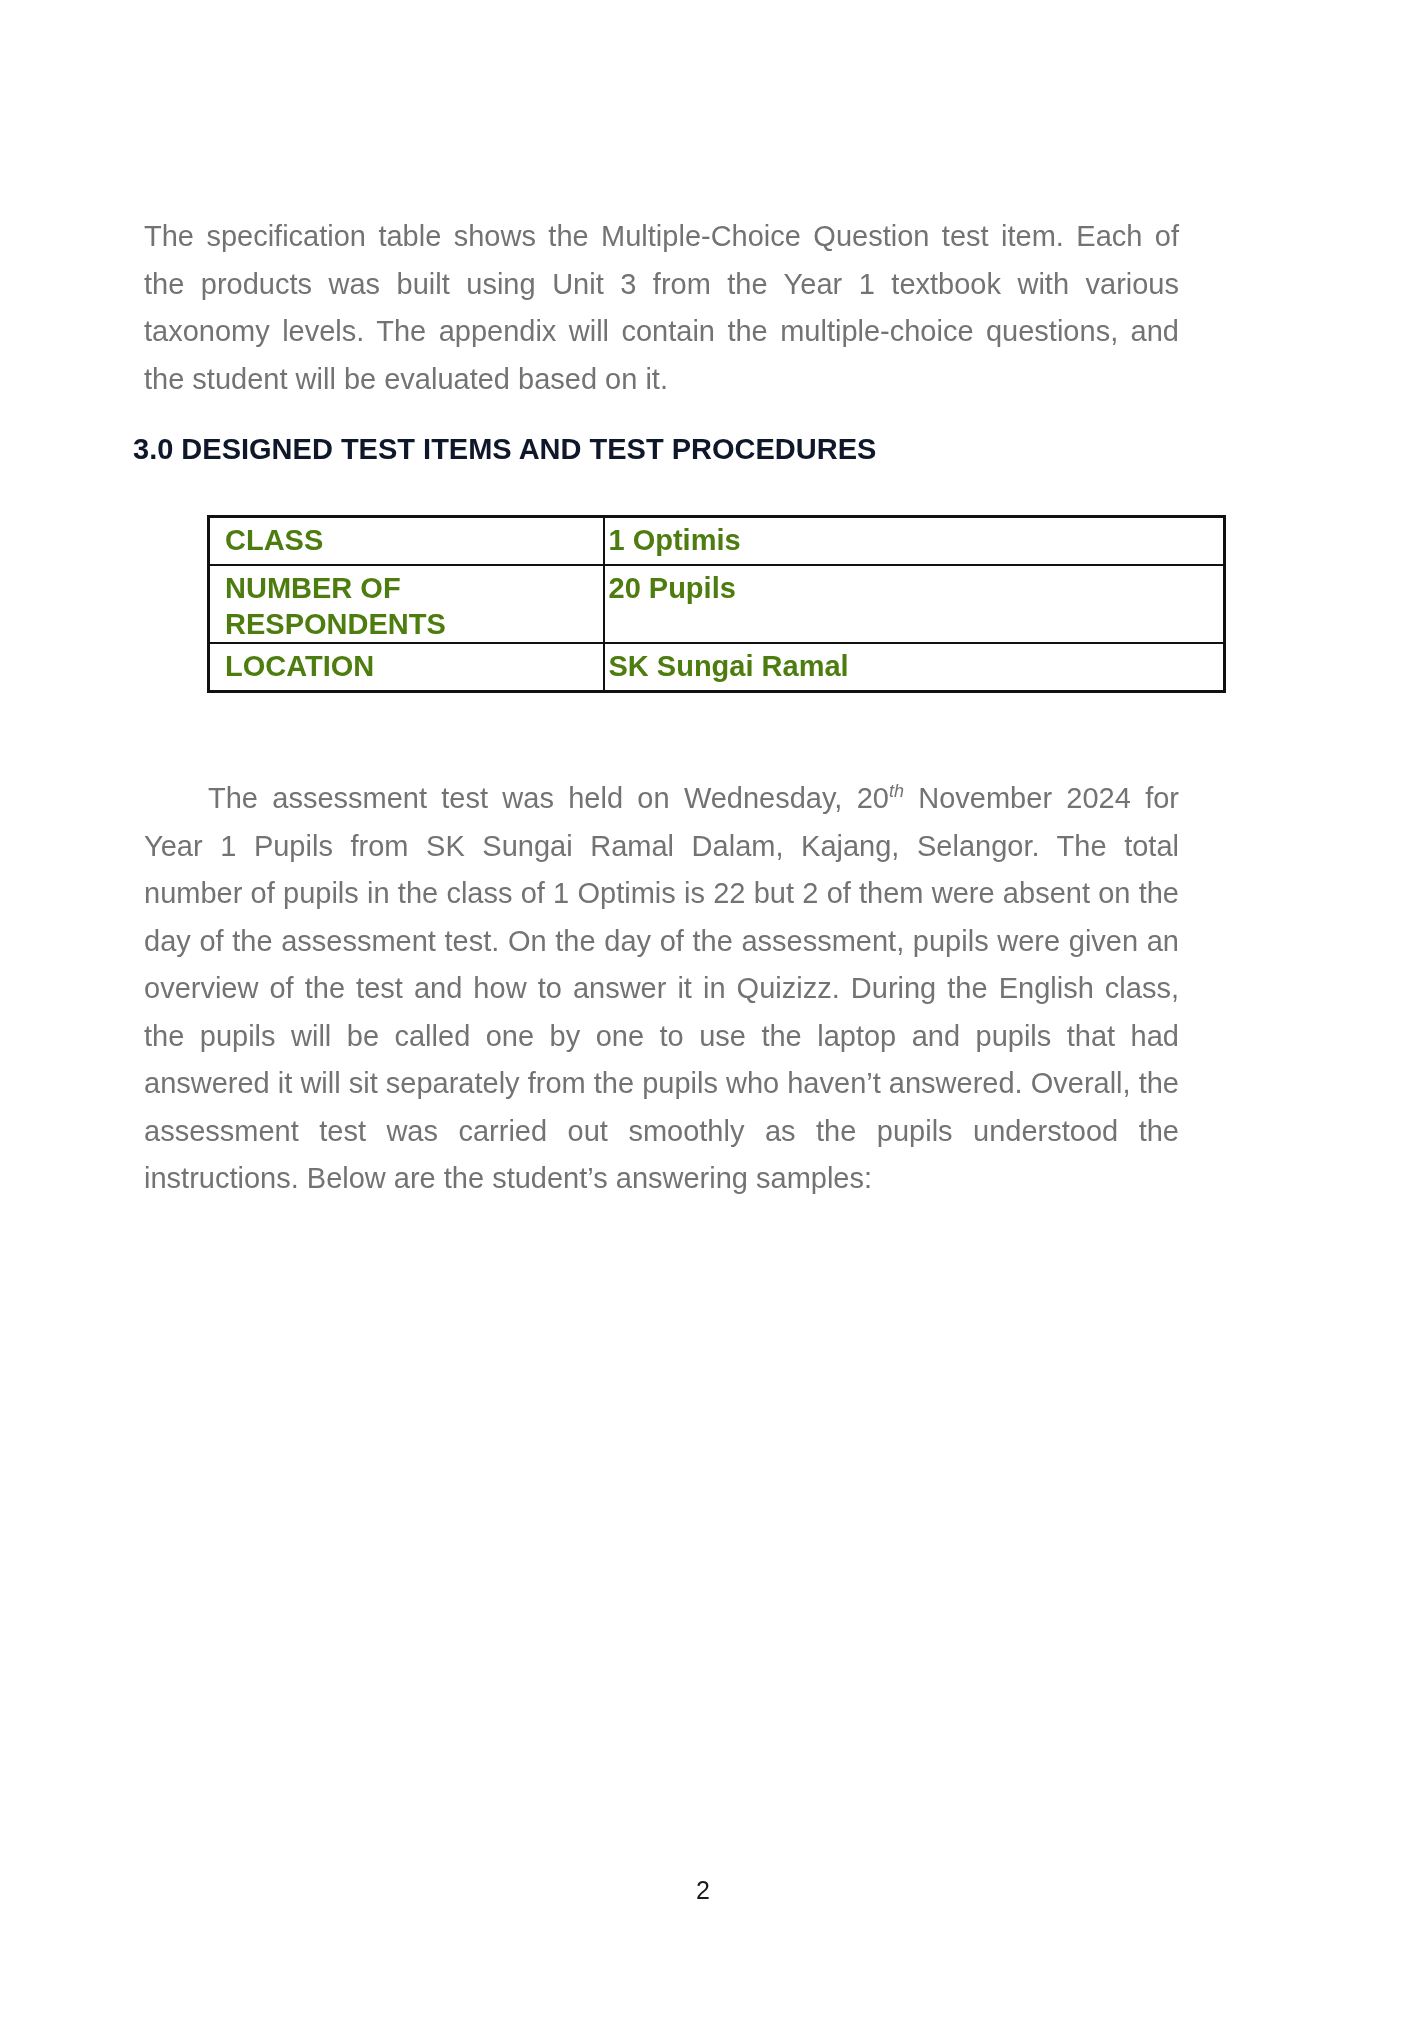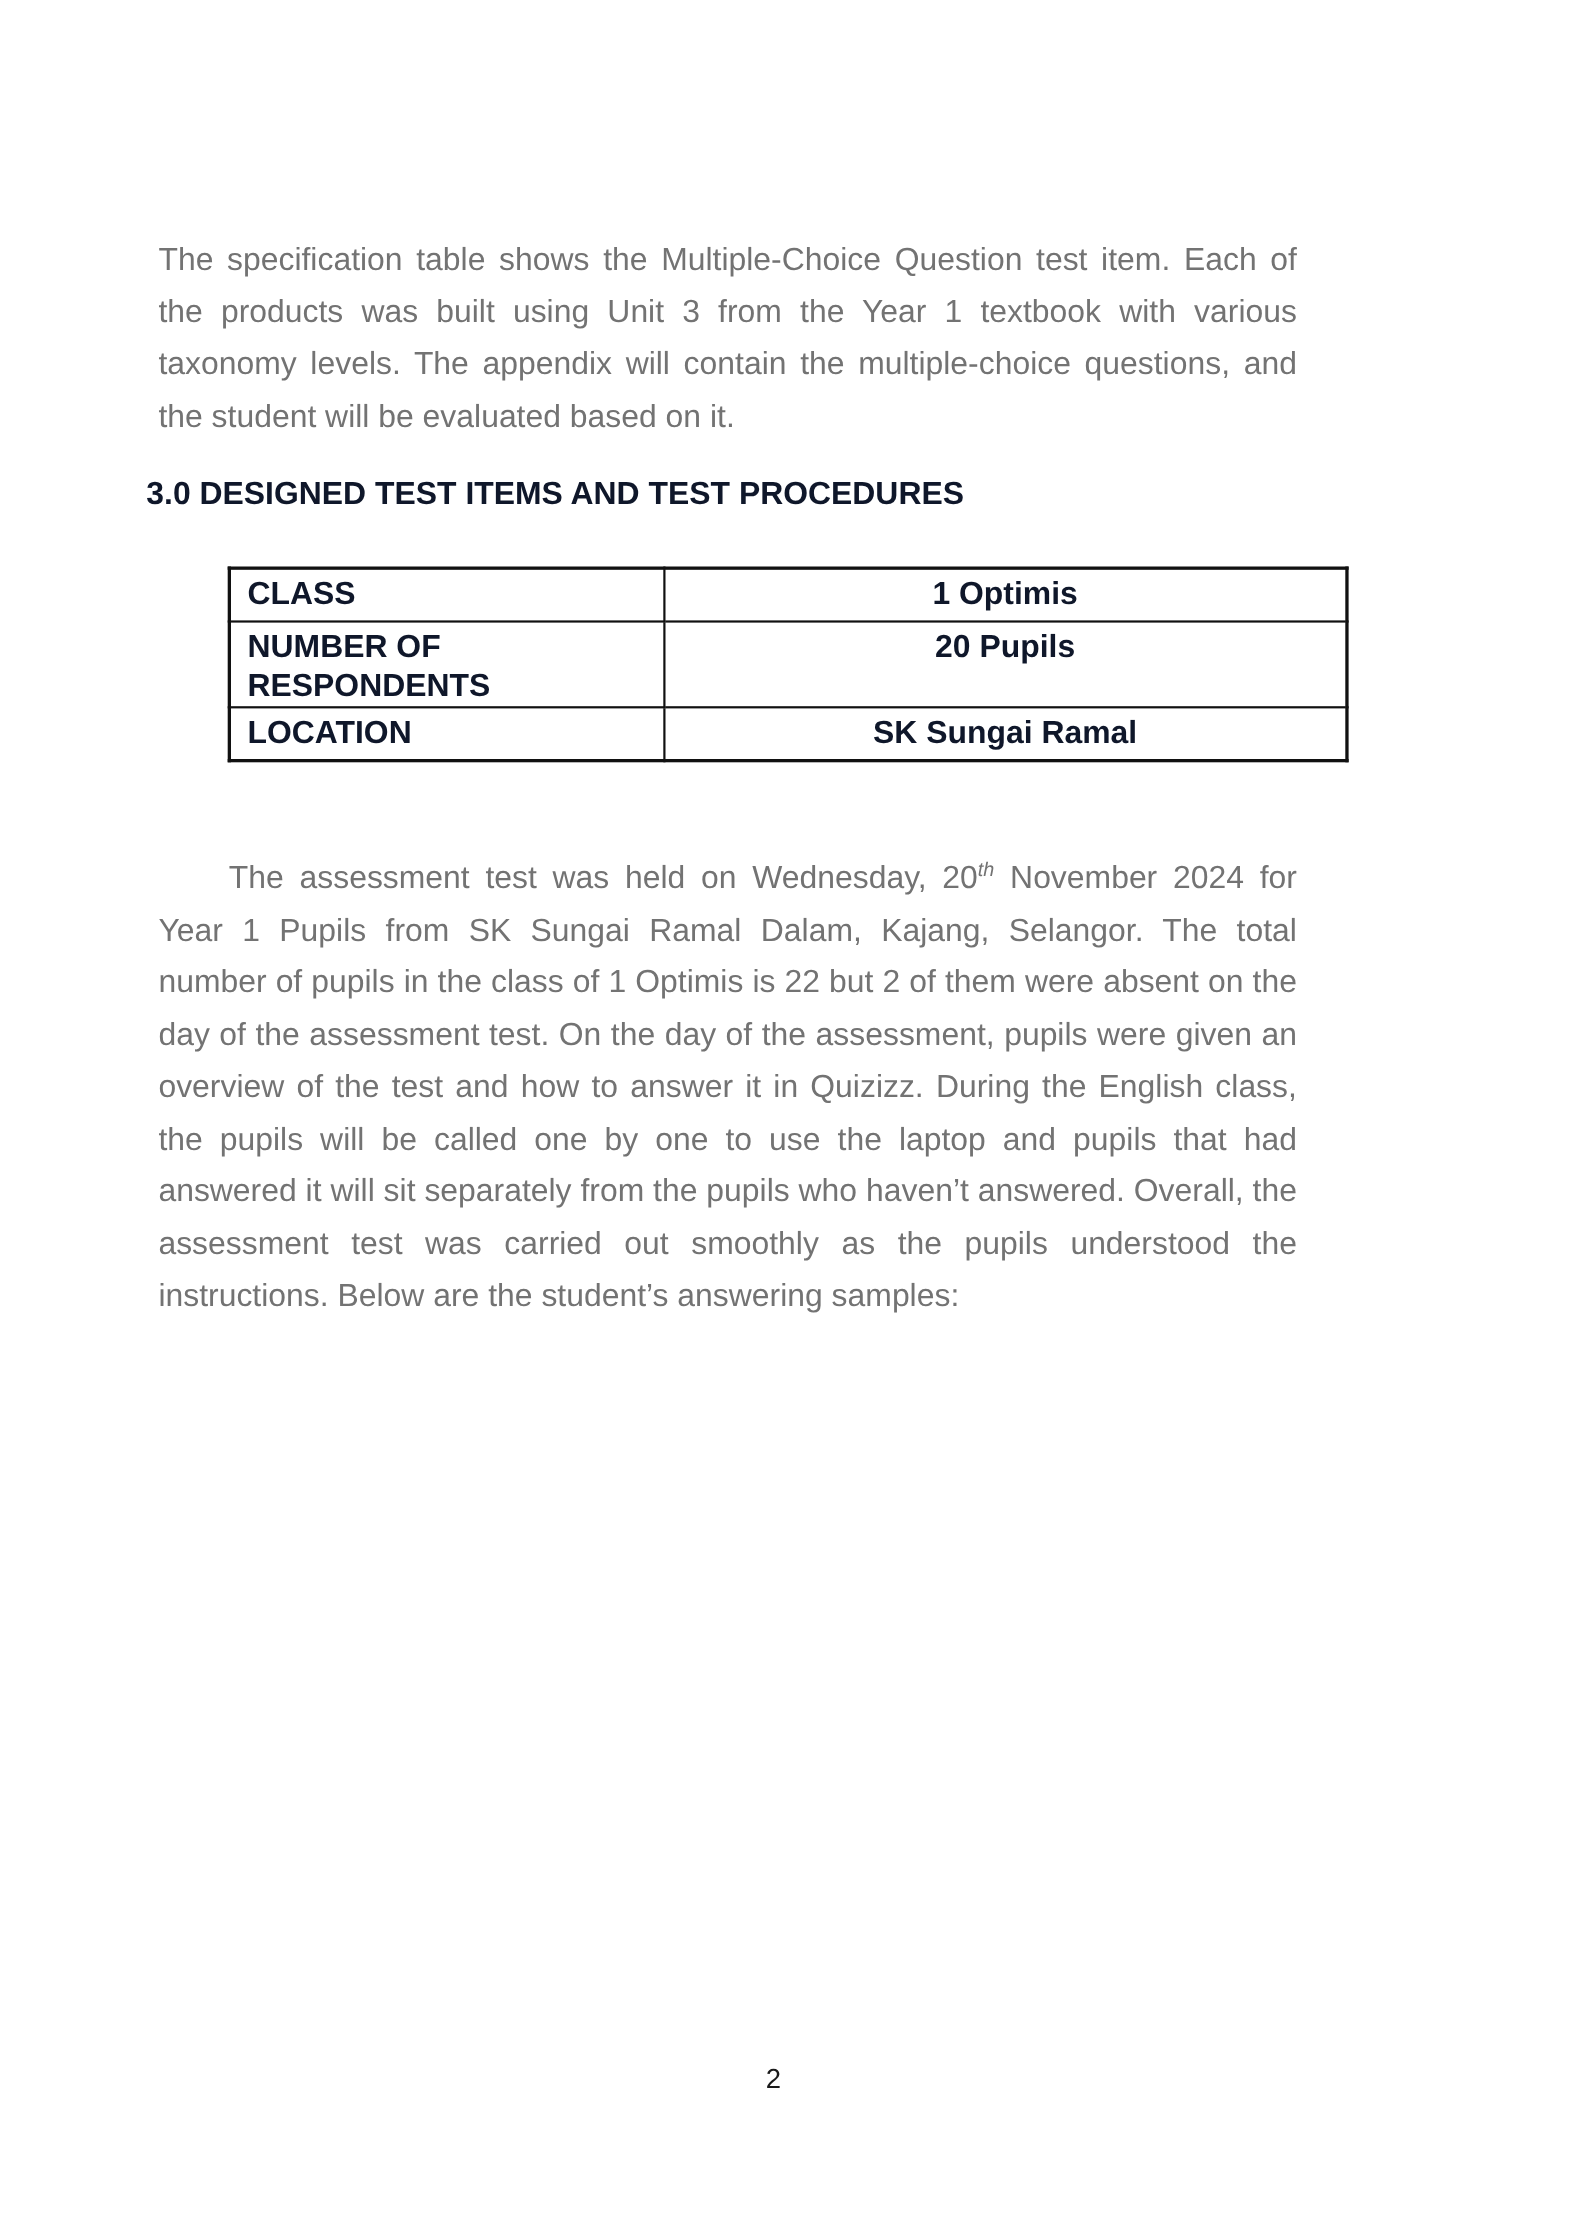--- a/index.html
+++ b/index.html
@@ -50,24 +50,24 @@
   table.info-table {
     border-width: 3px;
   }
   table.info-table td {
     vertical-align: top;
     font-size: 29px;
     font-weight: bold;
     line-height: 36px;
     padding: 4px 4px 0 15px;
     height: 42px;
-    color: #0f172a;
+    color: #4d7c0f;
   }
   table.info-table td.value-cell {
-    text-align: center;
+    text-align: left;
     padding-left: 4px;
   }
   col.label-col { width: 395px; }
   col.value-col { width: 621px; }
   sup.ordinal {
     font-size: 18px;
     line-height: 0;
     vertical-align: super;
     font-style: italic;
   }

